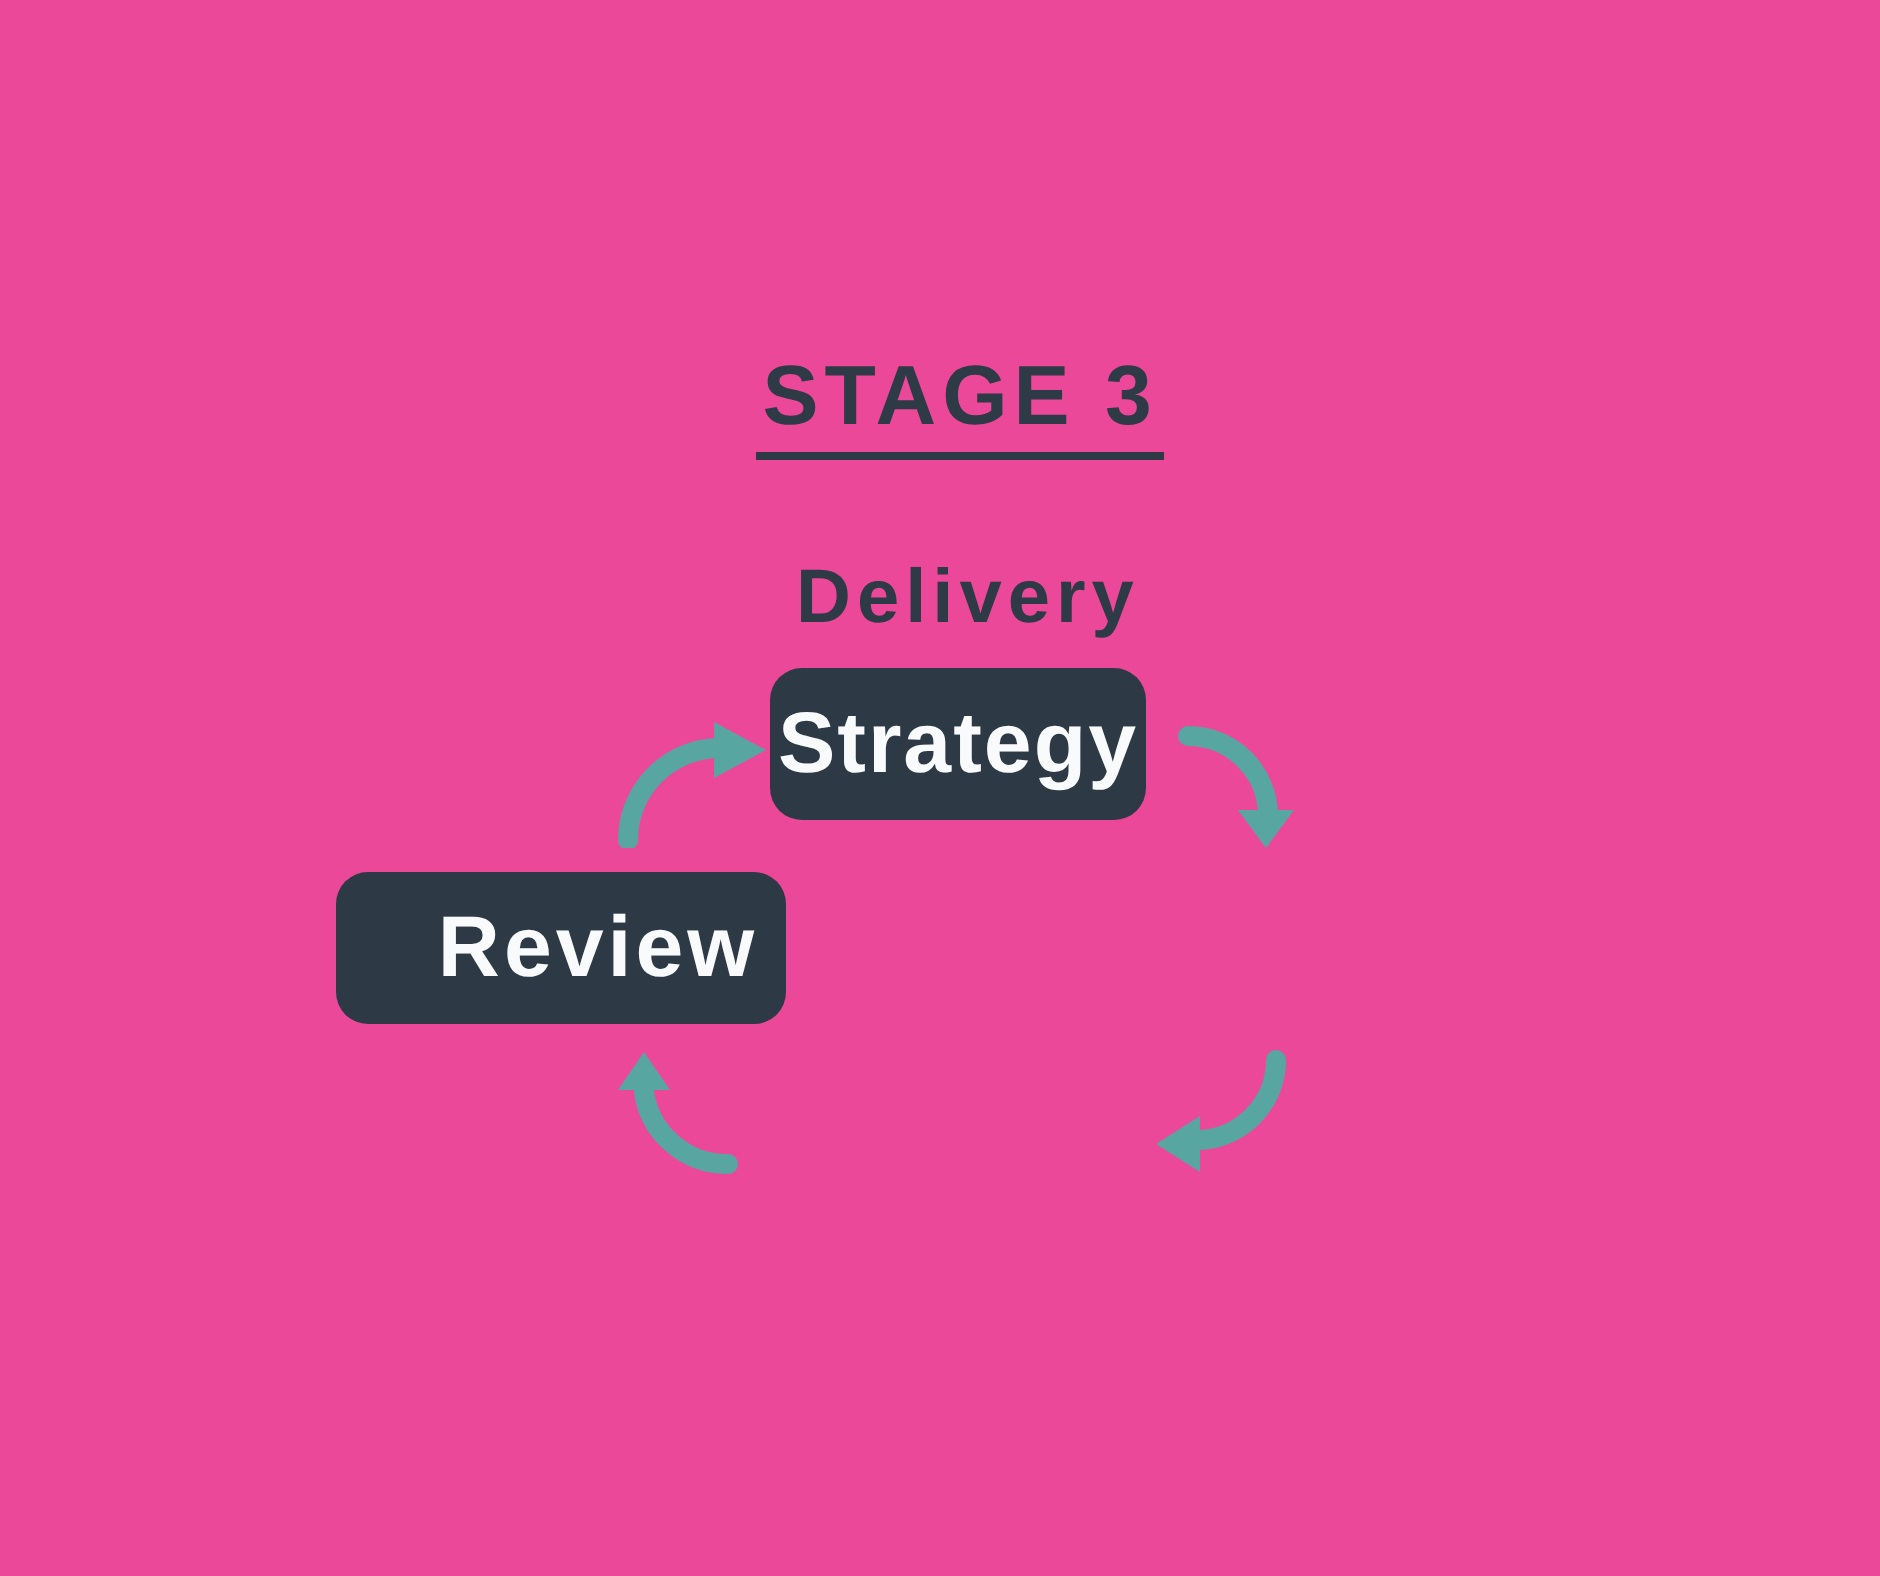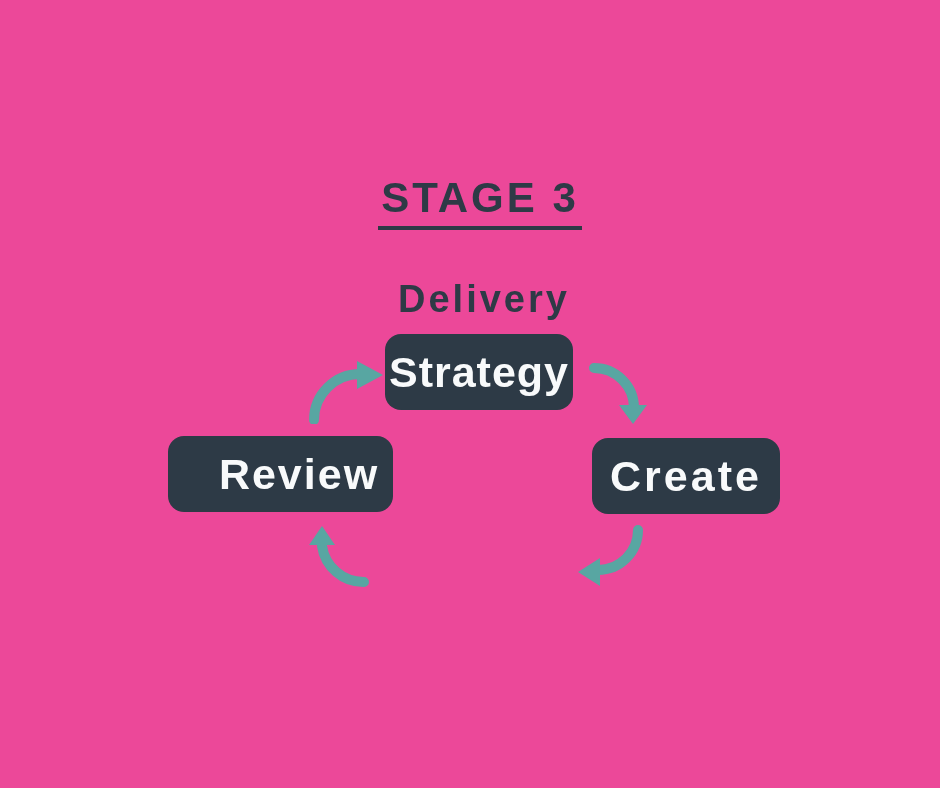--- a/index.html
+++ b/index.html
@@ -79,23 +79,20 @@
   <div class="stage-title">
     <span class="underlined">STAGE 3</span>
   </div>
 
   <div class="phase-subtitle">Delivery</div>
 
   <div class="node node-strategy">
     <span>Strategy</span>
   </div>
 
-  <div class="node node-create">
-    <span>Create</span>
-  </div>
 
 
   <div class="node node-review">
     <span>Review</span>
   </div>
 
   <div class="arrow arrow-review-strategy">
     <svg width="84" height="66" viewBox="0 0 84 66">
       <path d="M 12 62 A 46 46 0 0 1 58 16" fill="none" stroke="#58a6a2" stroke-width="10" stroke-linecap="round"></path>
       <polygon points="55,3 81,17 55,31" fill="#58a6a2"></polygon>

